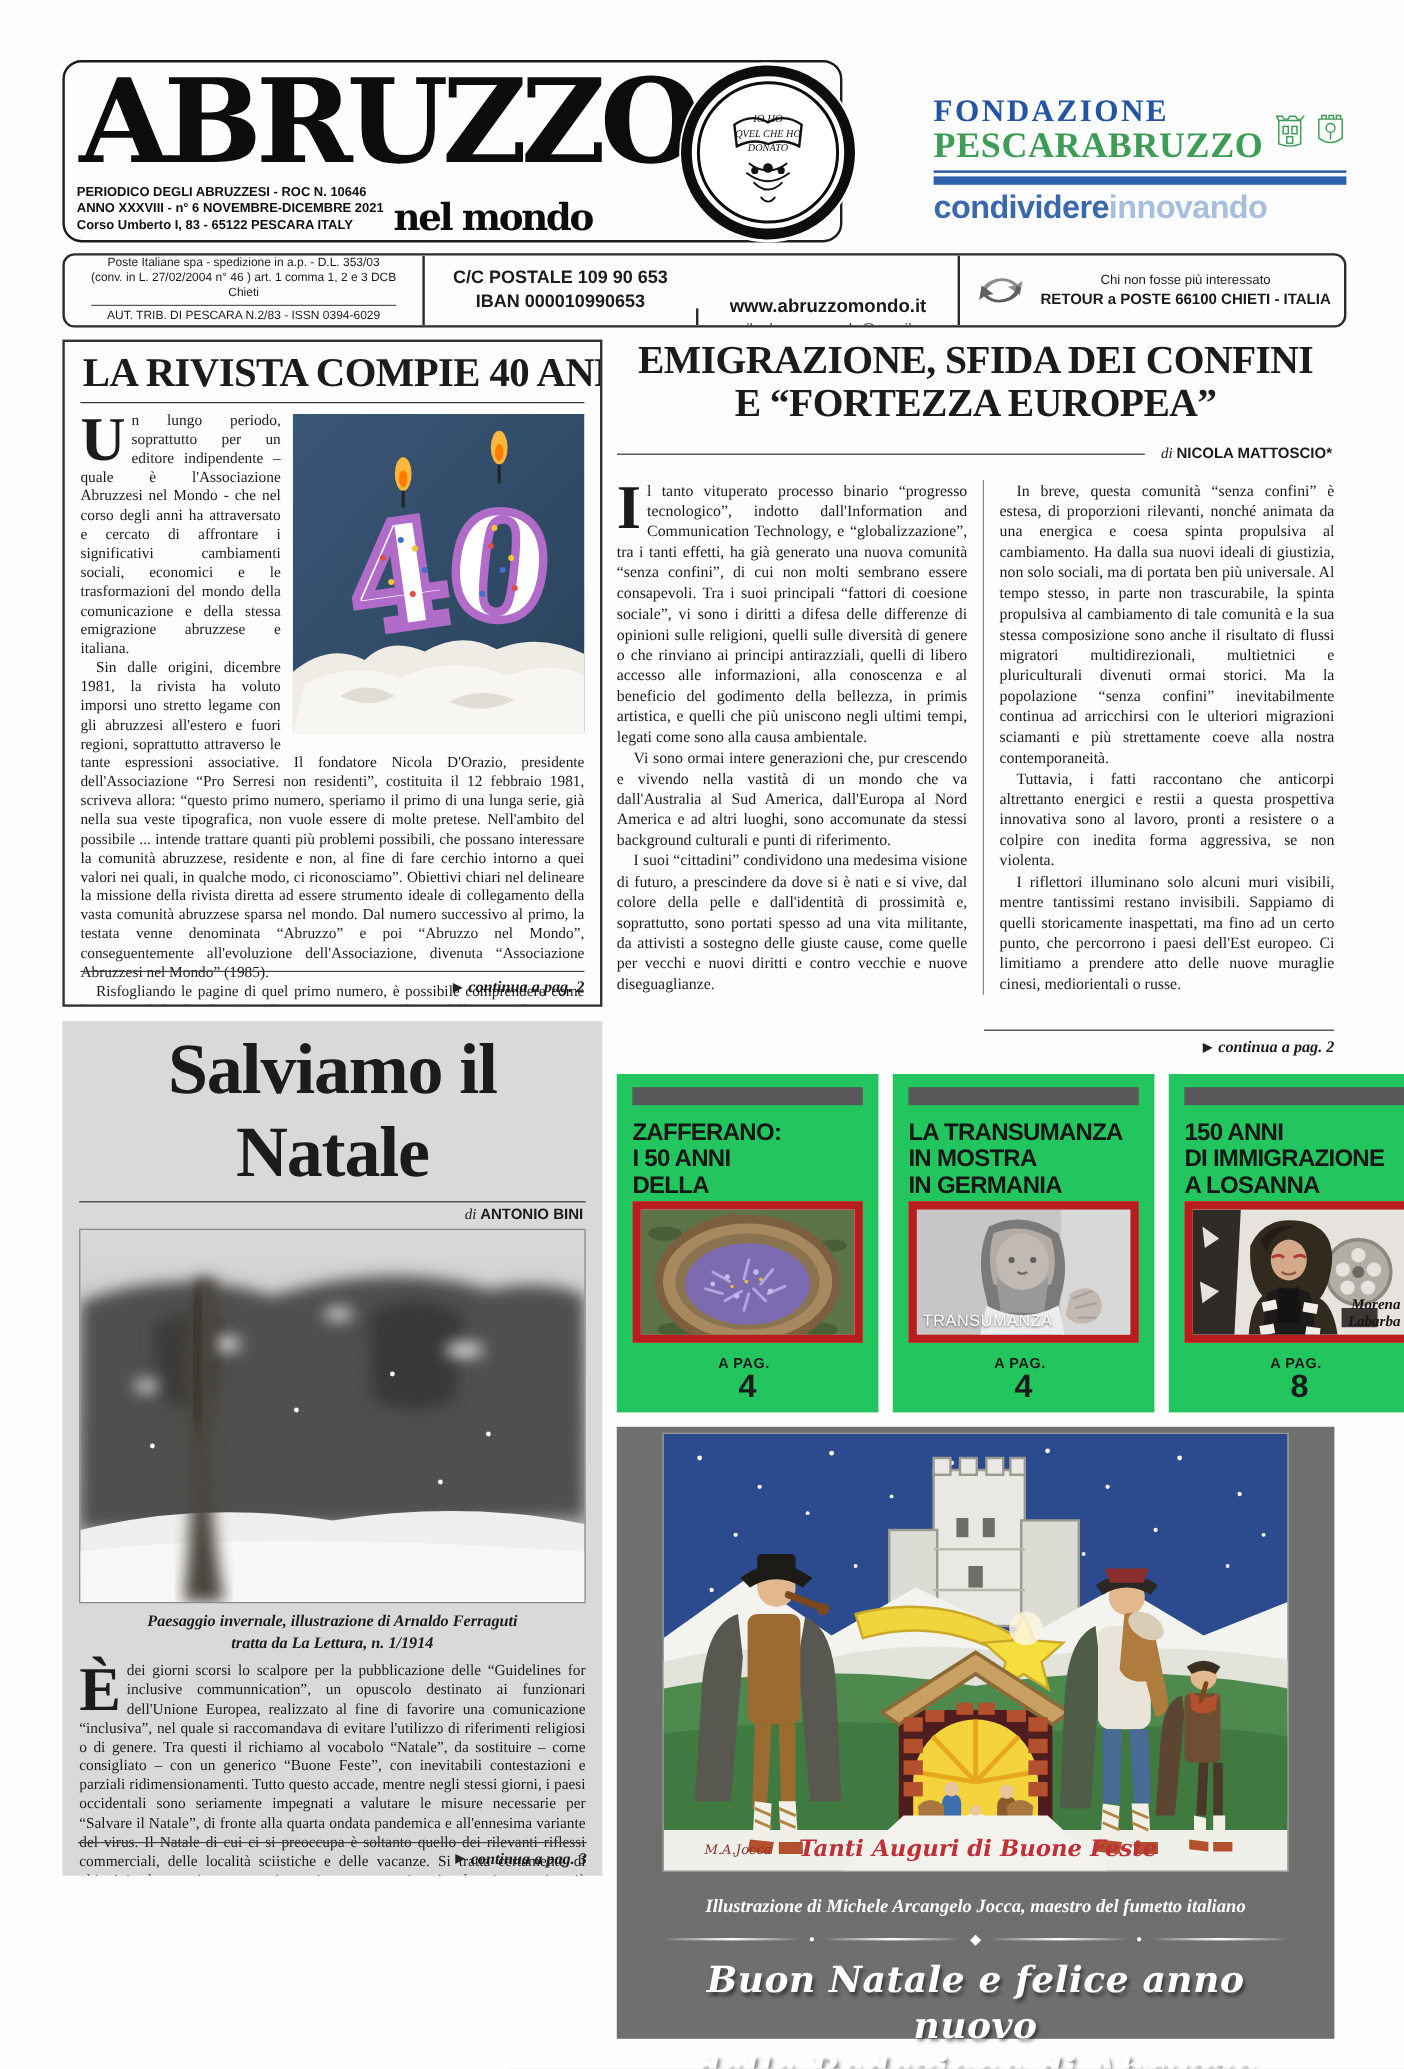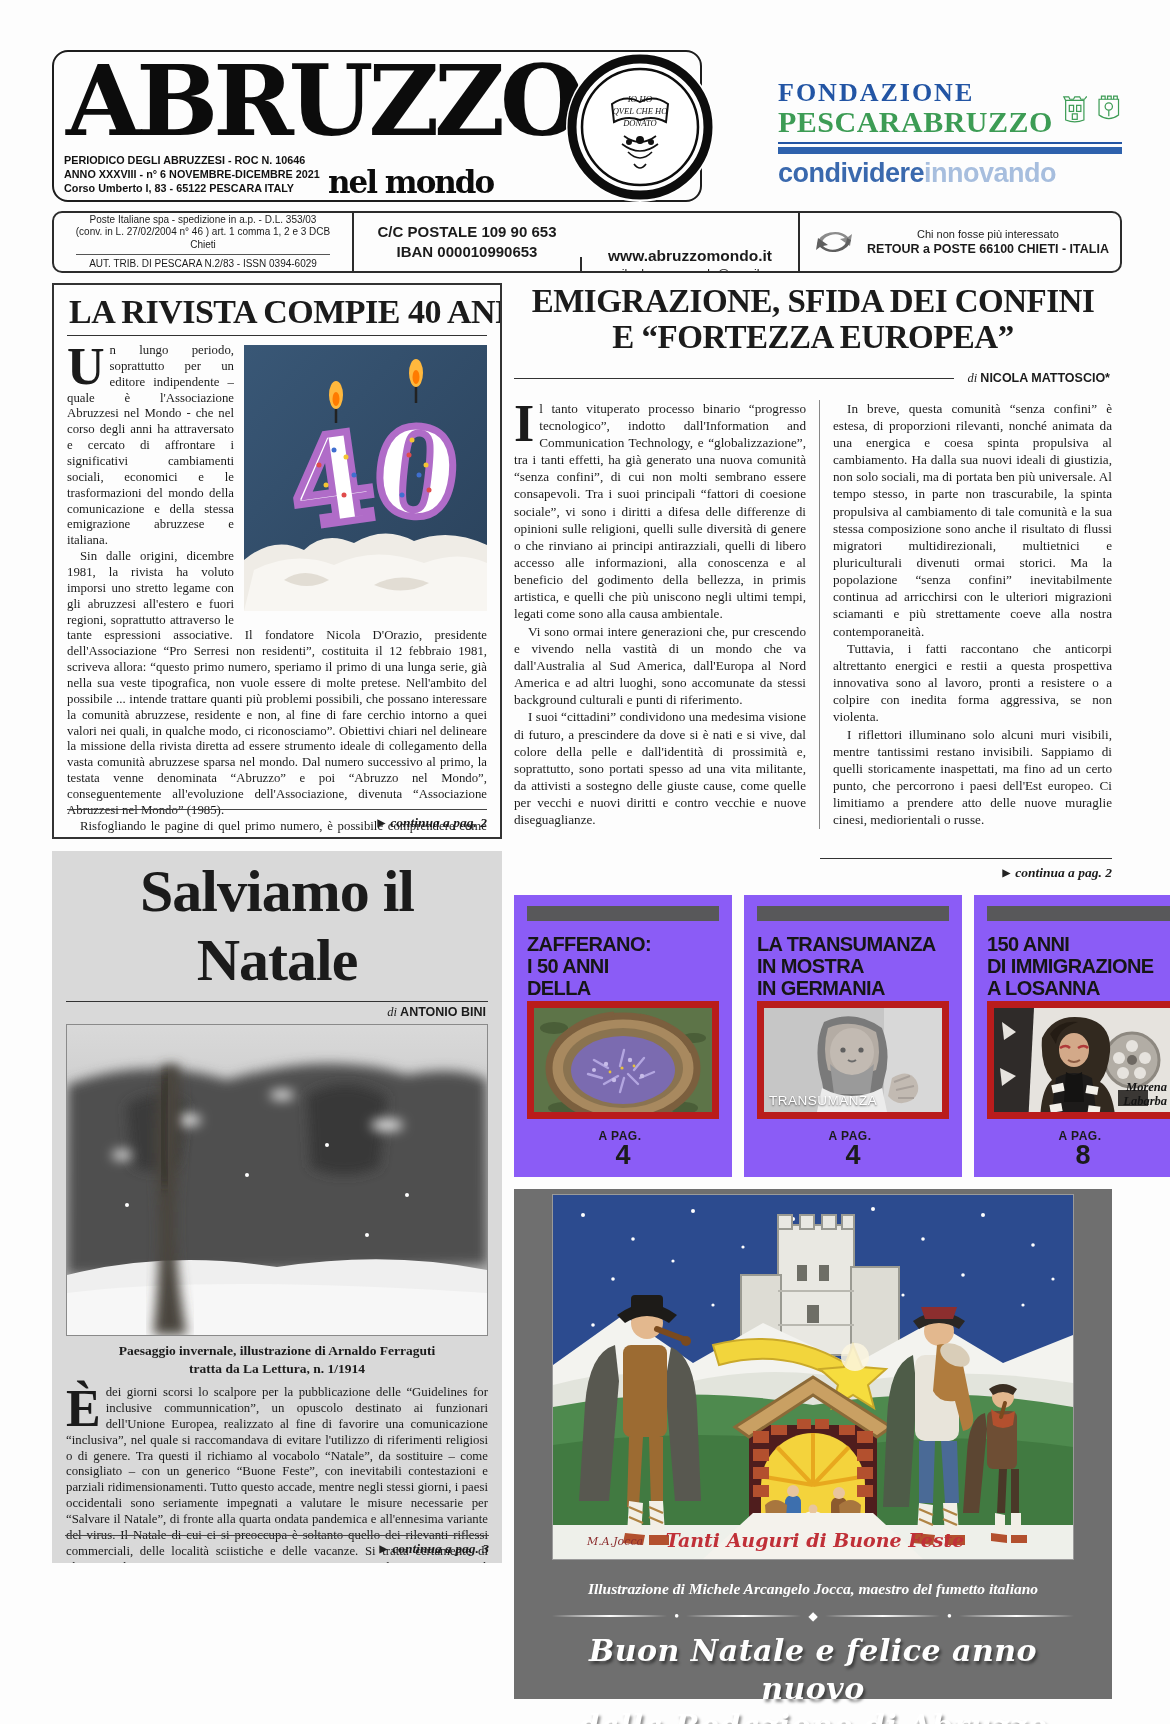--- a/index.html
+++ b/index.html
@@ -56,36 +56,36 @@
   .rivista-title { font-size:34px; font-weight:bold; letter-spacing:-0.5px; white-space:nowrap; border-bottom:1.5px solid #333; padding:2px 0 4px 2px; margin-bottom:7px; }
   .cake-figure { float:right; width:243px; height:266px; margin:2px 0 8px 10px; }
 
   
   .box-natale { margin-top:12px; background:#d9d9d9; height:712px; padding:4px 14px 30px; position:relative; overflow:hidden; }
   .natale-title { text-align:center; font-size:60px; font-weight:bold; letter-spacing:-1px; padding:2px 0 6px; border-bottom:1.5px solid #333; }
   .byline { text-align:right; font-size:12.5px; padding:3px 2px 4px; }
   .byline .di { font-style:italic; }
   .byline .name { font-family:"Liberation Sans",sans-serif; font-weight:bold; font-size:12.5px; }
   .winter-figure { width:100%; height:312px; border:1px solid #8a8a8a; background:#bbb; }
-  .natale-caption { text-align:center; font-weight:bold; font-size:13.5px; line-height:1.3; margin:6px 0 8px; }
+  .natale-caption { text-align:center; font-weight:bold; font-style:italic; font-size:13.5px; line-height:1.3; margin:6px 0 8px; }
 
   
   .box-emigrazione { position:relative; height:600px; padding-bottom:28px; overflow:hidden; }
   .emi-title { text-align:center; font-weight:bold; font-size:33px; line-height:1.1; letter-spacing:-0.5px; }
   .emi-byline-row { display:flex; align-items:center; margin:12px 0 10px; }
   .emi-rule { flex:1; border-top:1.5px solid #333; margin-right:12px; }
   .emi-cols { display:flex; }
   .emi-col { width:292px; font-size:13.2px; line-height:1.3; text-align:justify; }
   .emi-col p.indent { text-indent:14px; }
   .emi-col-2 { border-left:1px solid #888; padding-left:13px; margin-left:13px; width:293px; }
   .emi-continua { position:absolute; bottom:2px; right:0; width:292px; border-top:1.5px solid #333; padding-top:6px; text-align:right; font-style:italic; font-weight:bold; font-size:13.5px; }
 
   
   .boxes-row { display:flex; gap:12px; margin-top:12px; height:282px; }
-  .feature-box { flex:1; background:#8b5cf6; padding:11px 13px 10px; display:flex; flex-direction:column; }
+  .feature-box { flex:1; background:#22c55e; padding:11px 13px 10px; display:flex; flex-direction:column; }
   .fb-bar { height:15px; background:#58585a; }
   .fb-title { font-family:"Liberation Sans",sans-serif; font-weight:bold; font-size:20px; line-height:1.1; letter-spacing:-0.6px; margin-top:12px; height:68px; color:#161616; }
   .fb-figure { height:118px; border:7px solid #b91c1c; position:relative; overflow:hidden; background:#cfcfcf; }
   .fb-foot { display:flex; align-items:center; margin-top:9px; font-family:"Liberation Sans",sans-serif;flex-direction:column; }
   .fb-foot-rule { flex:1; border-top:1.5px solid #3a3a3a; margin-right:9px; }
   .fb-pag { font-weight:bold; font-size:12px; letter-spacing:0.5px; margin-right:6px; }
   .fb-num { font-weight:bold; font-size:27px; line-height:0.9; }
   .fb-img-label { position:absolute; left:5px; bottom:4px; color:#fff; font-family:"Liberation Sans",sans-serif; font-size:13.5px; letter-spacing:0.5px; text-shadow:0 1px 2px rgba(0,0,0,.6); }
   .fb-img-label2 { position:absolute; right:5px; bottom:3px; color:#141414; font-style:italic; font-weight:bold; font-size:12.5px; line-height:1.1; text-align:right; }
 

